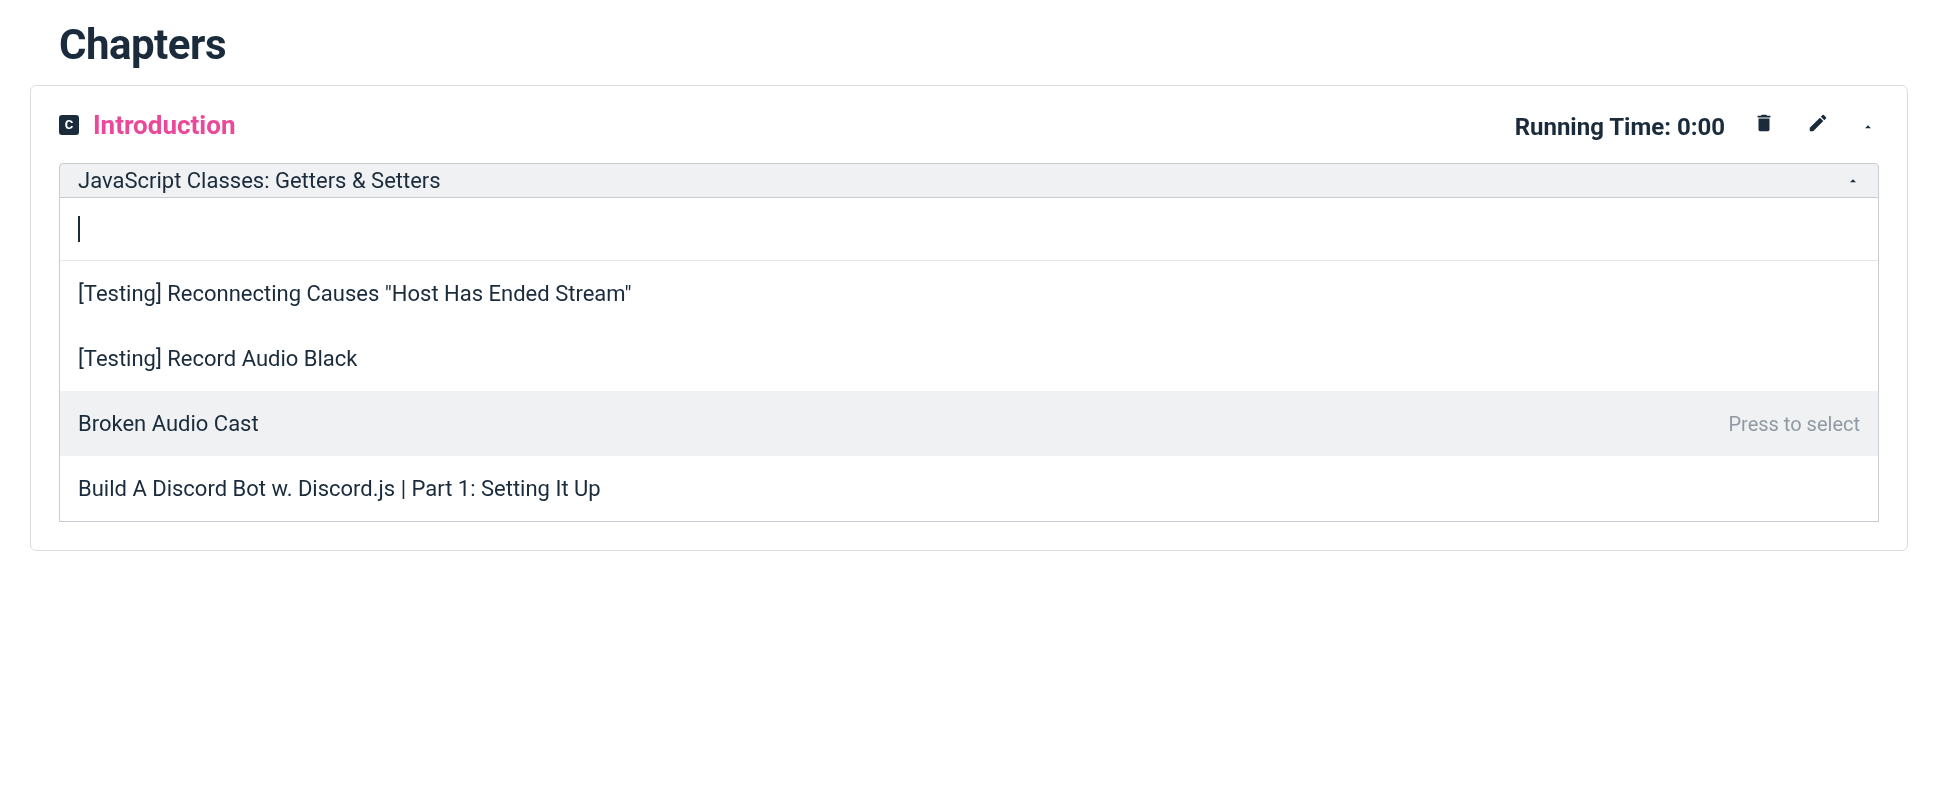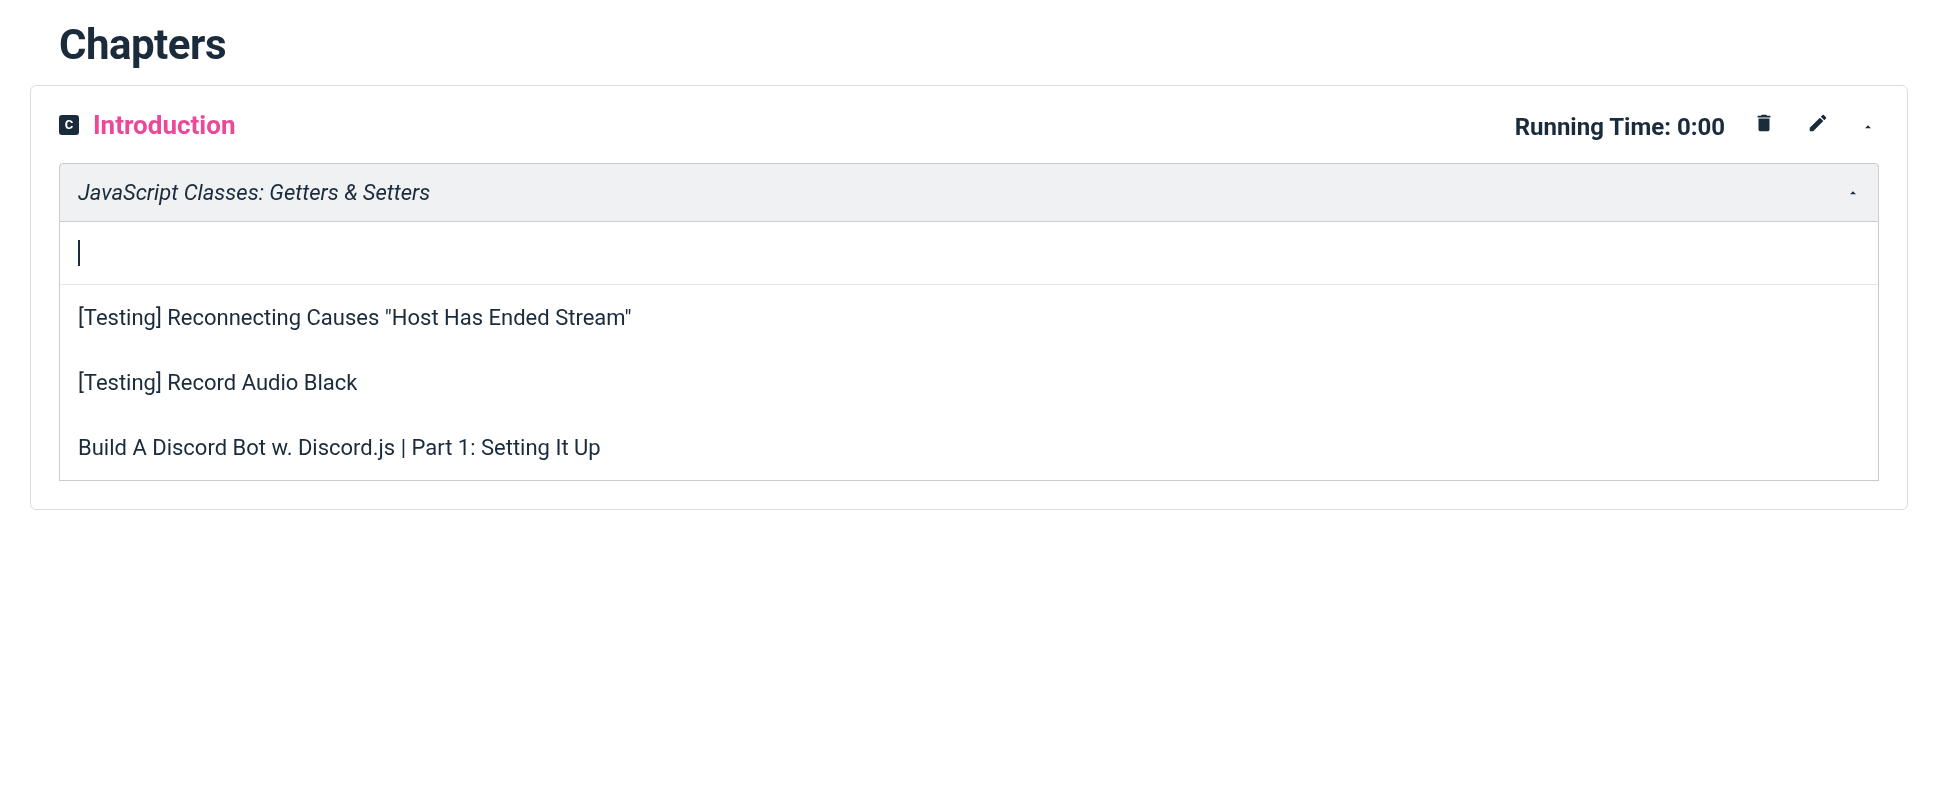--- a/index.html
+++ b/index.html
@@ -85,26 +85,25 @@
       height: 14px;
     }
     .combobox {
       margin: 0 28px 28px 28px;
       position: relative;
     }
     .combo-selected {
       border: 1px solid #c7ccd2;
       background: #f0f1f3;
       border-radius: 4px 4px 0 0;
-      padding: 16px 18px;
+      padding: 4px 18px;
       display: flex;
       align-items: center;
       justify-content: space-between;
       cursor: pointer;
-      font-style: italic;
     }
     .combo-selected-text {
       font-size: 22px;
       color: #1a2b3c;
       font-weight: 400;
     }
     .combo-caret {
       display: flex;
       align-items: center;
     }
@@ -198,19 +197,23 @@
         <span class="cursor-bar"></span>
         
       </div>
       <div id="options-container">
           <div class="combo-option">
             <span>[Testing] Reconnecting Causes "Host Has Ended Stream"</span>
           </div>
           <div class="combo-option">
             <span>[Testing] Record Audio Black</span>
           </div>
+          <div class="combo-option highlighted">
+            <span>Broken Audio Cast</span>
+            <span class="combo-hint">Press to select</span>
+          </div>
           <div class="combo-option">
             <span>Build A Discord Bot w. Discord.js | Part 1: Setting It Up</span>
           </div>
         </div>
     </div>
   </div>
 </div>
 
 </body></html>

